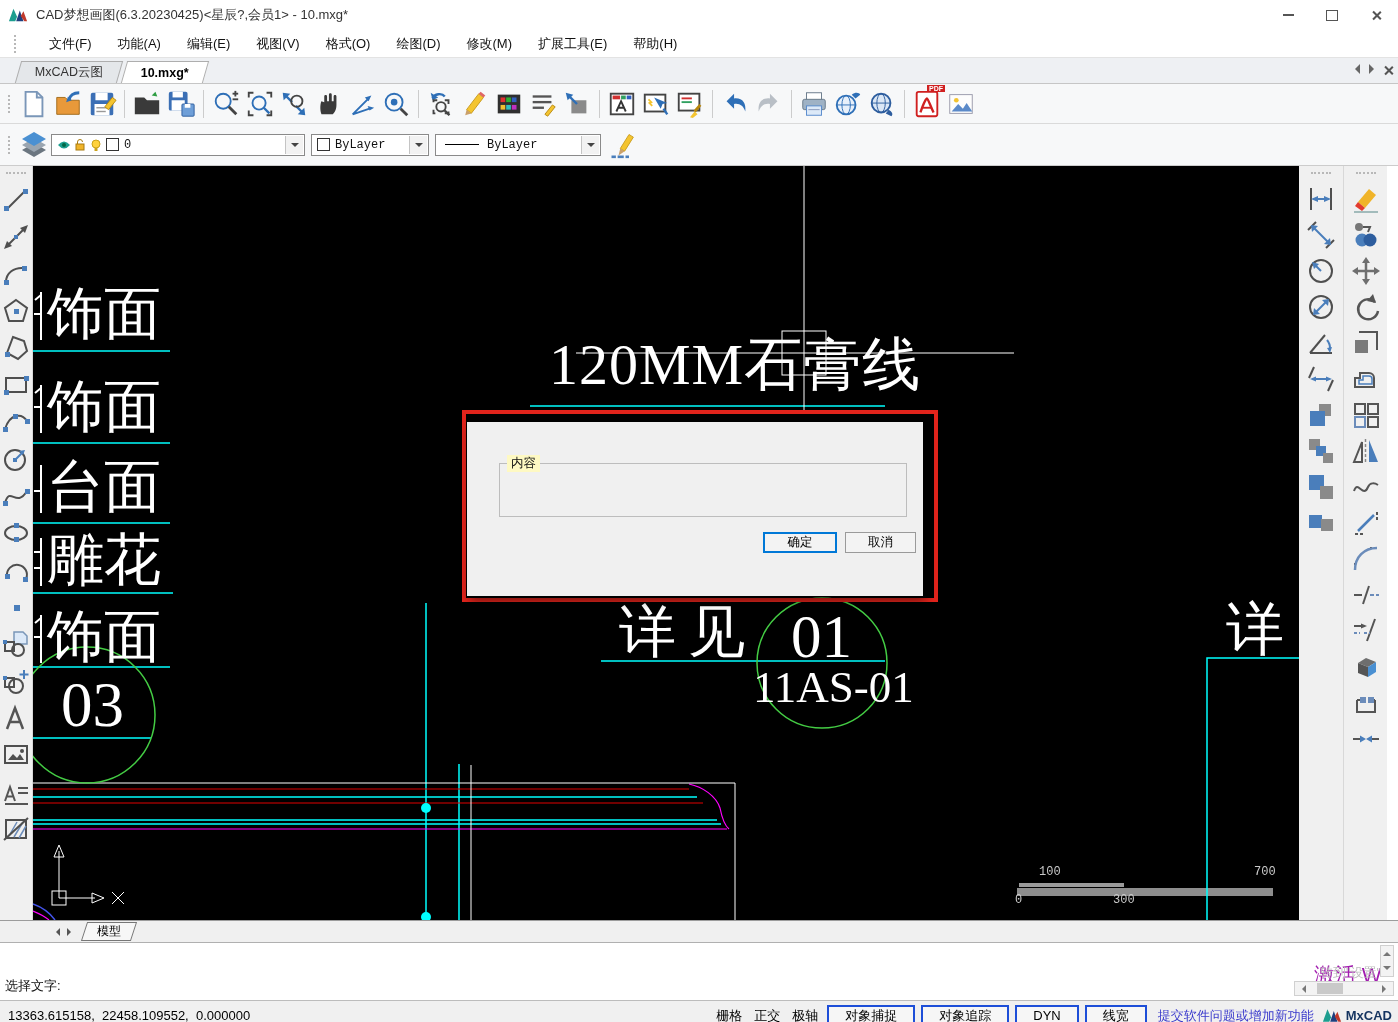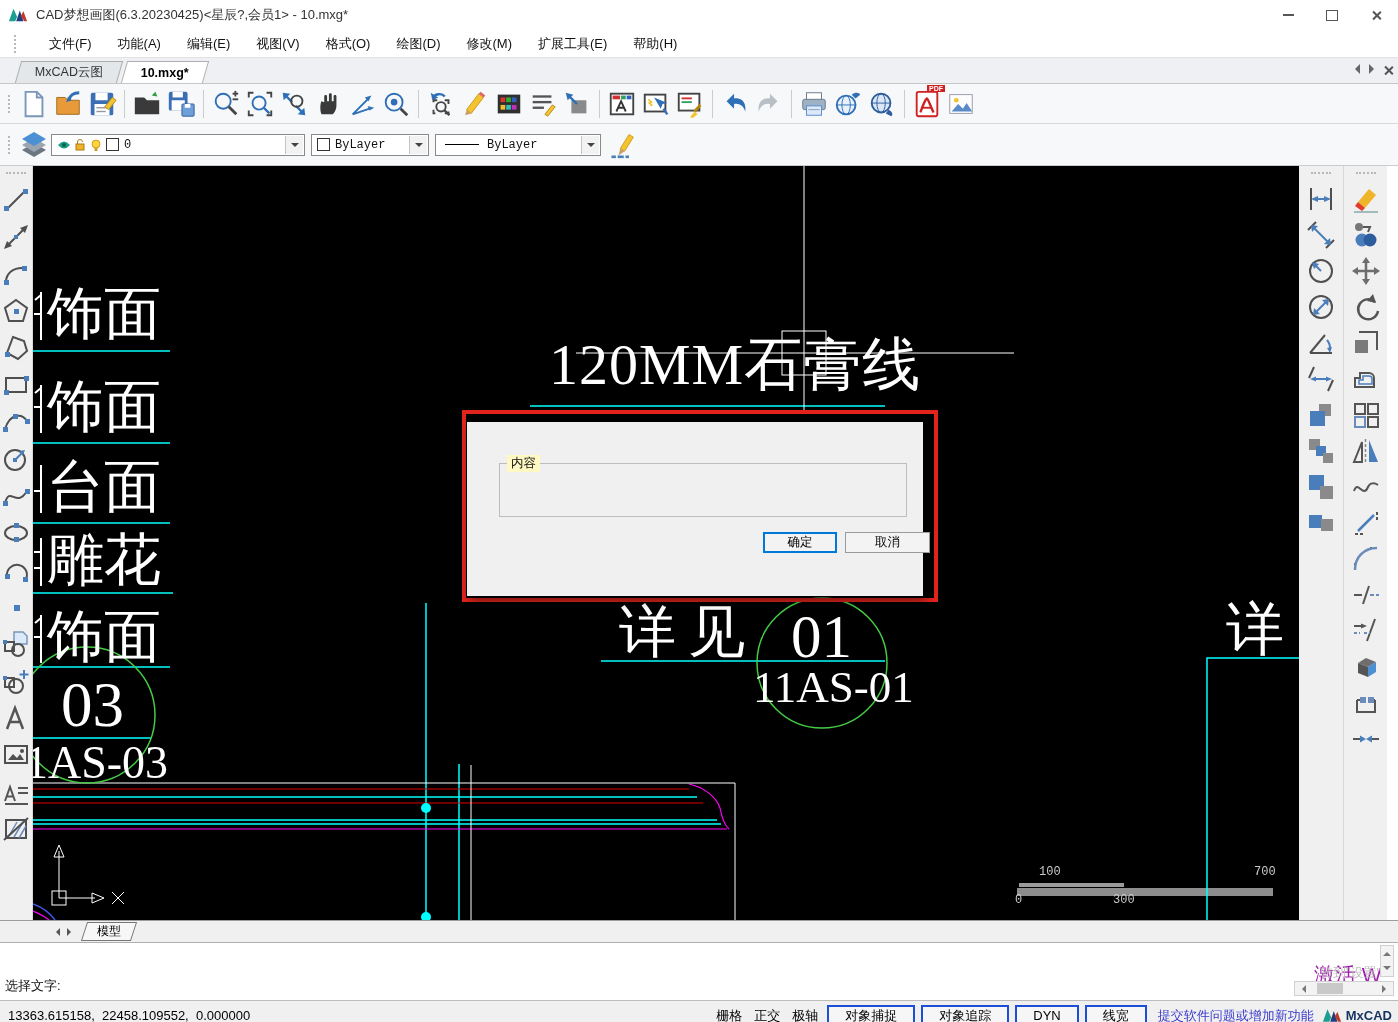--- a/index.html
+++ b/index.html
@@ -62,21 +62,21 @@
   #dlg .dtitle{height:30px;background:#fff;border-bottom:1px solid #e2e2e2;display:flex;align-items:center;padding-left:9px}
   #dlg .dtitle span{margin-left:6px;color:#111}
   .dclose{margin-left:auto;width:36px;height:30px;display:flex;align-items:center;justify-content:center}
   .dclose .xx{width:10px;height:10px}
   .dbody{position:relative;height:144px}
   .grpbox{position:absolute;left:32px;top:41px;width:406px;height:52px;border:1px solid #bdbdbd}
   .grplbl{position:absolute;left:40px;top:33px;background:#fef9c3;padding:0 4px;color:#111}
   #dtxt{position:absolute;left:44px;top:55px;width:379px;height:20px;border:1px solid var(--blue);box-sizing:border-box;font-size:13px;padding:0 4px;font-family:"Liberation Sans",sans-serif;color:#000;outline:none}
   .dbtn{position:absolute;top:110px;height:21px;display:flex;align-items:center;justify-content:center;background:#f3f3f3;font-size:12.5px;box-sizing:border-box}
   #okbtn{left:296px;width:74px;border:2px solid var(--blue)}
-  #cancelbtn{left:378px;width:85px;border:1px solid #9a9a9a}
+  #cancelbtn{left:378px;width:71px;border:1px solid #9a9a9a}
   
   #modelstrip{left:0;top:920px;width:1398px;height:22px;background:#f0f0f0;border-top:1px solid #9c9c9c;display:flex;align-items:center;padding-left:48px;box-sizing:border-box;position:absolute}
   .mbtn{width:15px;height:16px;display:flex;align-items:center;justify-content:center}
   .mtab{height:17px;padding:0 12px;border:1px solid #777;border-top:1px solid #777;background:#f7f7f7;display:flex;align-items:center;font-size:12px;transform:skewX(-18deg);margin-left:6px}
   .mtab>span{transform:skewX(18deg)}
   #commandarea{left:0;top:942px;width:1398px;height:58px;background:#fff;border-top:1px solid #b0b0b0;box-sizing:border-box;position:absolute}
   #prompt{position:absolute;left:5px;bottom:5px;font-size:13px;color:#111}
   #wm1{position:absolute;left:1314px;top:18px;font-size:21px;color:#a21caf}
   #wm2{position:absolute;left:1320px;top:21px;font-size:13px;color:#bdbdbd}
   #vscroll{position:absolute;left:1380px;top:2px;width:14px;height:32px;background:#f3f3f3;border:1px solid #d0d0d0;display:flex;flex-direction:column;align-items:center;justify-content:space-between;padding:2px 0;box-sizing:border-box}
@@ -617,21 +617,20 @@
     <div class="cad-t" style="left:14px;top:211px;font-size:57px">饰面</div>
     <div class="cad-t" style="left:14px;top:291px;font-size:57px">台面</div>
     <div class="cad-t" style="left:14px;top:364px;font-size:57px">雕花</div>
     <div class="cad-t" style="left:14px;top:441px;font-size:57px">饰面</div>
     <div class="cad-t" style="left:516px;top:169px;font-size:58px;letter-spacing:1px">120MM石膏线</div>
     <div class="cad-t" style="left:586px;top:436px;font-size:57px;letter-spacing:12px">详见</div>
     <div class="cad-t" style="left:758px;top:439px;font-size:61px">01</div>
     <div class="cad-t" style="left:720px;top:498px;font-size:45px">11AS-01</div>
     <div class="cad-t" style="left:1193px;top:434px;font-size:58px">详</div>
     <div class="cad-t" style="left:28px;top:507px;font-size:63px">03</div>
-    <div class="cad-t" style="left:-8px;top:573px;font-size:46px">1AS-03</div>
 
     <div class="scl" style="left:1006px;top:699px">100</div>
     <div class="scl" style="left:1221px;top:699px">700</div>
     <div class="scl" style="left:982px;top:727px">0</div>
     <div class="scl" style="left:1080px;top:727px">300</div>
   </div>
 
   <div id="righttb">
     <div class="rcol">
       <div class="hdot"></div>

